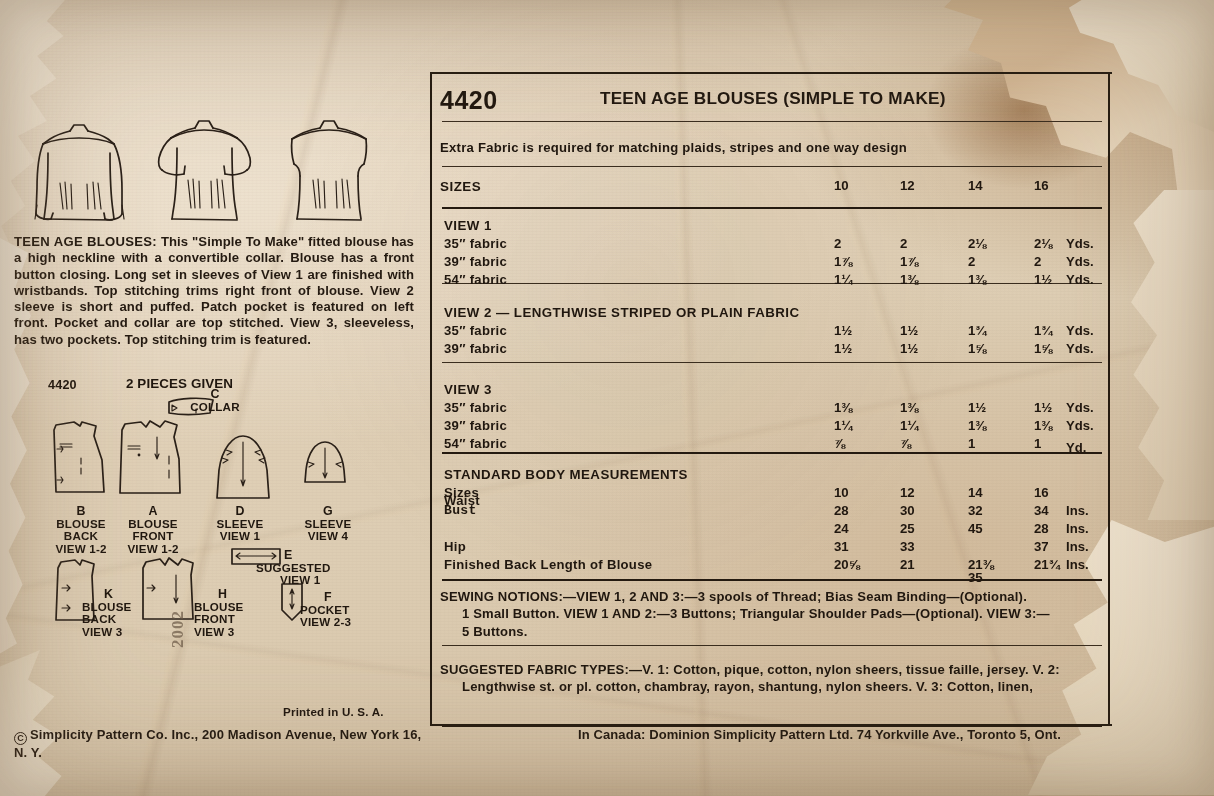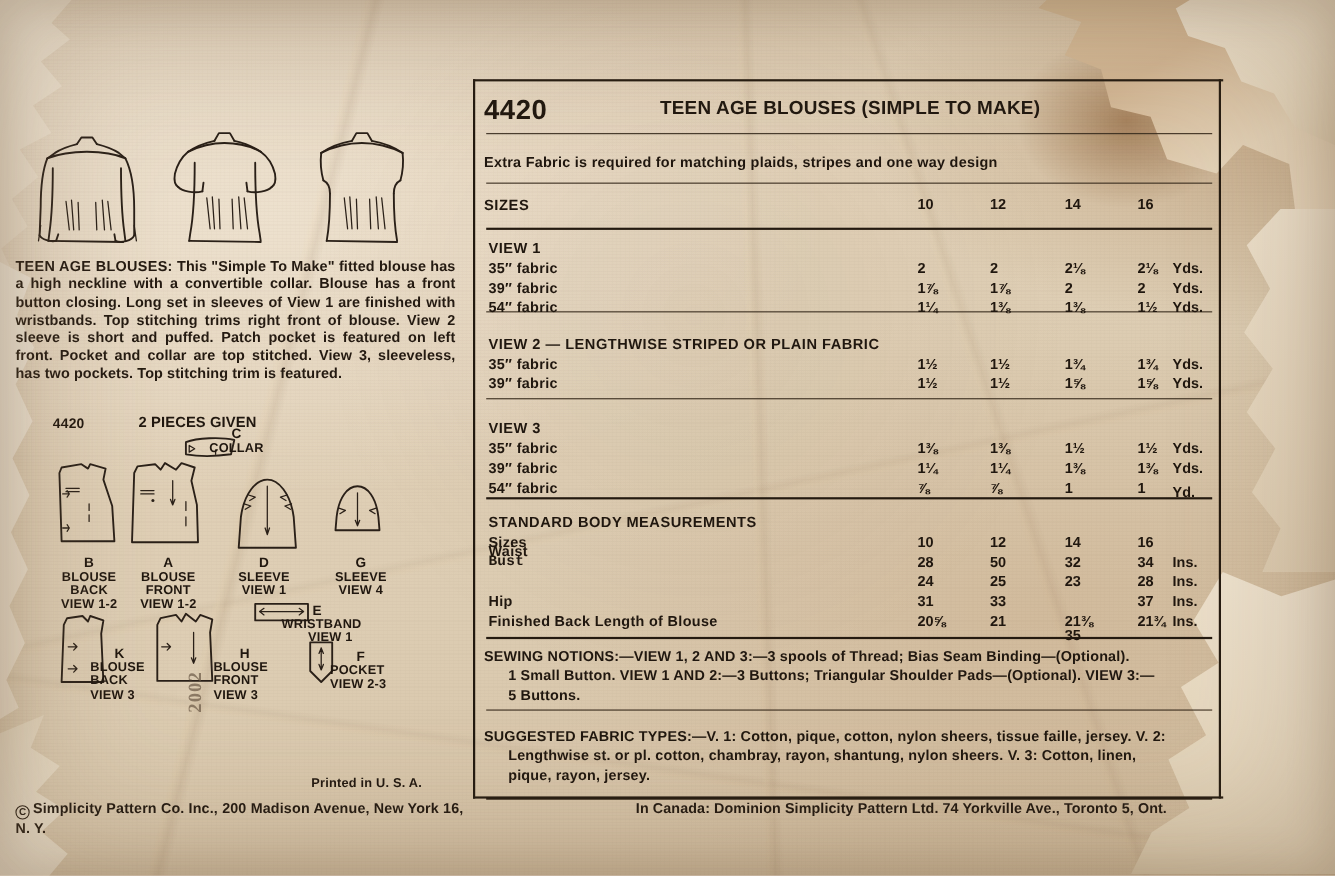--- a/index.html
+++ b/index.html
@@ -339,21 +339,21 @@
     </div>
 
     <div class="pc-label" style="left:292px; top:505px; width:72px;">
       <span class="pc-letter">G</span><br>
       <span>SLEEVE</span><br>
       <span>VIEW 4</span>
     </div>
 
     <div class="pc-label" style="left:256px; top:549px; width:130px; text-align:left;">
       <span class="pc-letter" style="display:block; padding-left:28px;">E</span>
-      <span>WRISTBAND</span><br>
+      <span>SUGGESTED</span><br>
       <span style="padding-left:24px; display:inline-block;">VIEW 1</span>
     </div>
 
     <div class="pc-label" style="left:82px; top:588px; width:74px; text-align:left;">
       <span class="pc-letter" style="display:block; padding-left:22px;">K</span>
       <span>BLOUSE BACK</span><br>
       <span>VIEW 3</span>
     </div>
 
     <div class="pc-label" style="left:194px; top:588px; width:82px; text-align:left;">
@@ -460,29 +460,29 @@
   <div class="sect-head" style="left:444px; top:467px;">STANDARD BODY MEASUREMENTS</div>
 
   <div class="rowlab" style="top:485px;">Sizes</div>
   <div class="num c1" style="top:485px;">10</div>
   <div class="num c2" style="top:485px;">12</div>
   <div class="num c3" style="top:485px;">14</div>
   <div class="num c4" style="top:485px;">16</div>
 
   <div class="rowlab" style="top:503px;font-family:Liberation Mono, monospace;">Bust</div>
   <div class="num c1" style="top:503px;">28</div>
-  <div class="num c2" style="top:503px;">50</div>
+  <div class="num c2" style="top:503px;">30</div>
   <div class="num c3" style="top:503px;">32</div>
   <div class="num c4" style="top:503px;">34</div>
   <div class="unit" style="top:503px;">Ins.</div>
 
   <div class="rowlab" style="top:493px;text-align:right;">Waist</div>
   <div class="num c1" style="top:521px;">24</div>
   <div class="num c2" style="top:521px;">25</div>
-  <div class="num c3" style="top:521px;">23</div>
+  <div class="num c3" style="top:521px;">45</div>
   <div class="num c4" style="top:521px;">28</div>
   <div class="unit" style="top:521px;">Ins.</div>
 
   <div class="rowlab" style="top:539px;">Hip</div>
   <div class="num c1" style="top:539px;">31</div>
   <div class="num c2" style="top:539px;">33</div>
   <div class="num c3" style="top:570px;">35</div>
   <div class="num c4" style="top:539px;">37</div>
   <div class="unit" style="top:539px;">Ins.</div>
 
@@ -495,19 +495,18 @@
 
   <div class="para" style="top:588px;">
     <span>SEWING NOTIONS:—VIEW 1, 2 AND 3:—3 spools of Thread; Bias Seam Binding—(Optional).</span>
     <span class="ind">1 Small Button. VIEW 1 AND 2:—3 Buttons; Triangular Shoulder Pads—(Optional). VIEW 3:—</span>
     <span class="ind">5 Buttons.</span>
   </div>
 
   <div class="para" style="top:661px;">
     <span>SUGGESTED FABRIC TYPES:—V. 1: Cotton, pique, cotton, nylon sheers, tissue faille, jersey. V. 2:</span>
     <span class="ind">Lengthwise st. or pl. cotton, chambray, rayon, shantung, nylon sheers. V. 3: Cotton, linen,</span>
-    <span class="ind">pique, rayon, jersey.</span>
   </div>
 
   <div id="canada">In Canada: Dominion Simplicity Pattern Ltd. 74 Yorkville Ave., Toronto 5, Ont.</div>
 </div>
 
 <div id="vignette"></div>
 
 </body></html>

